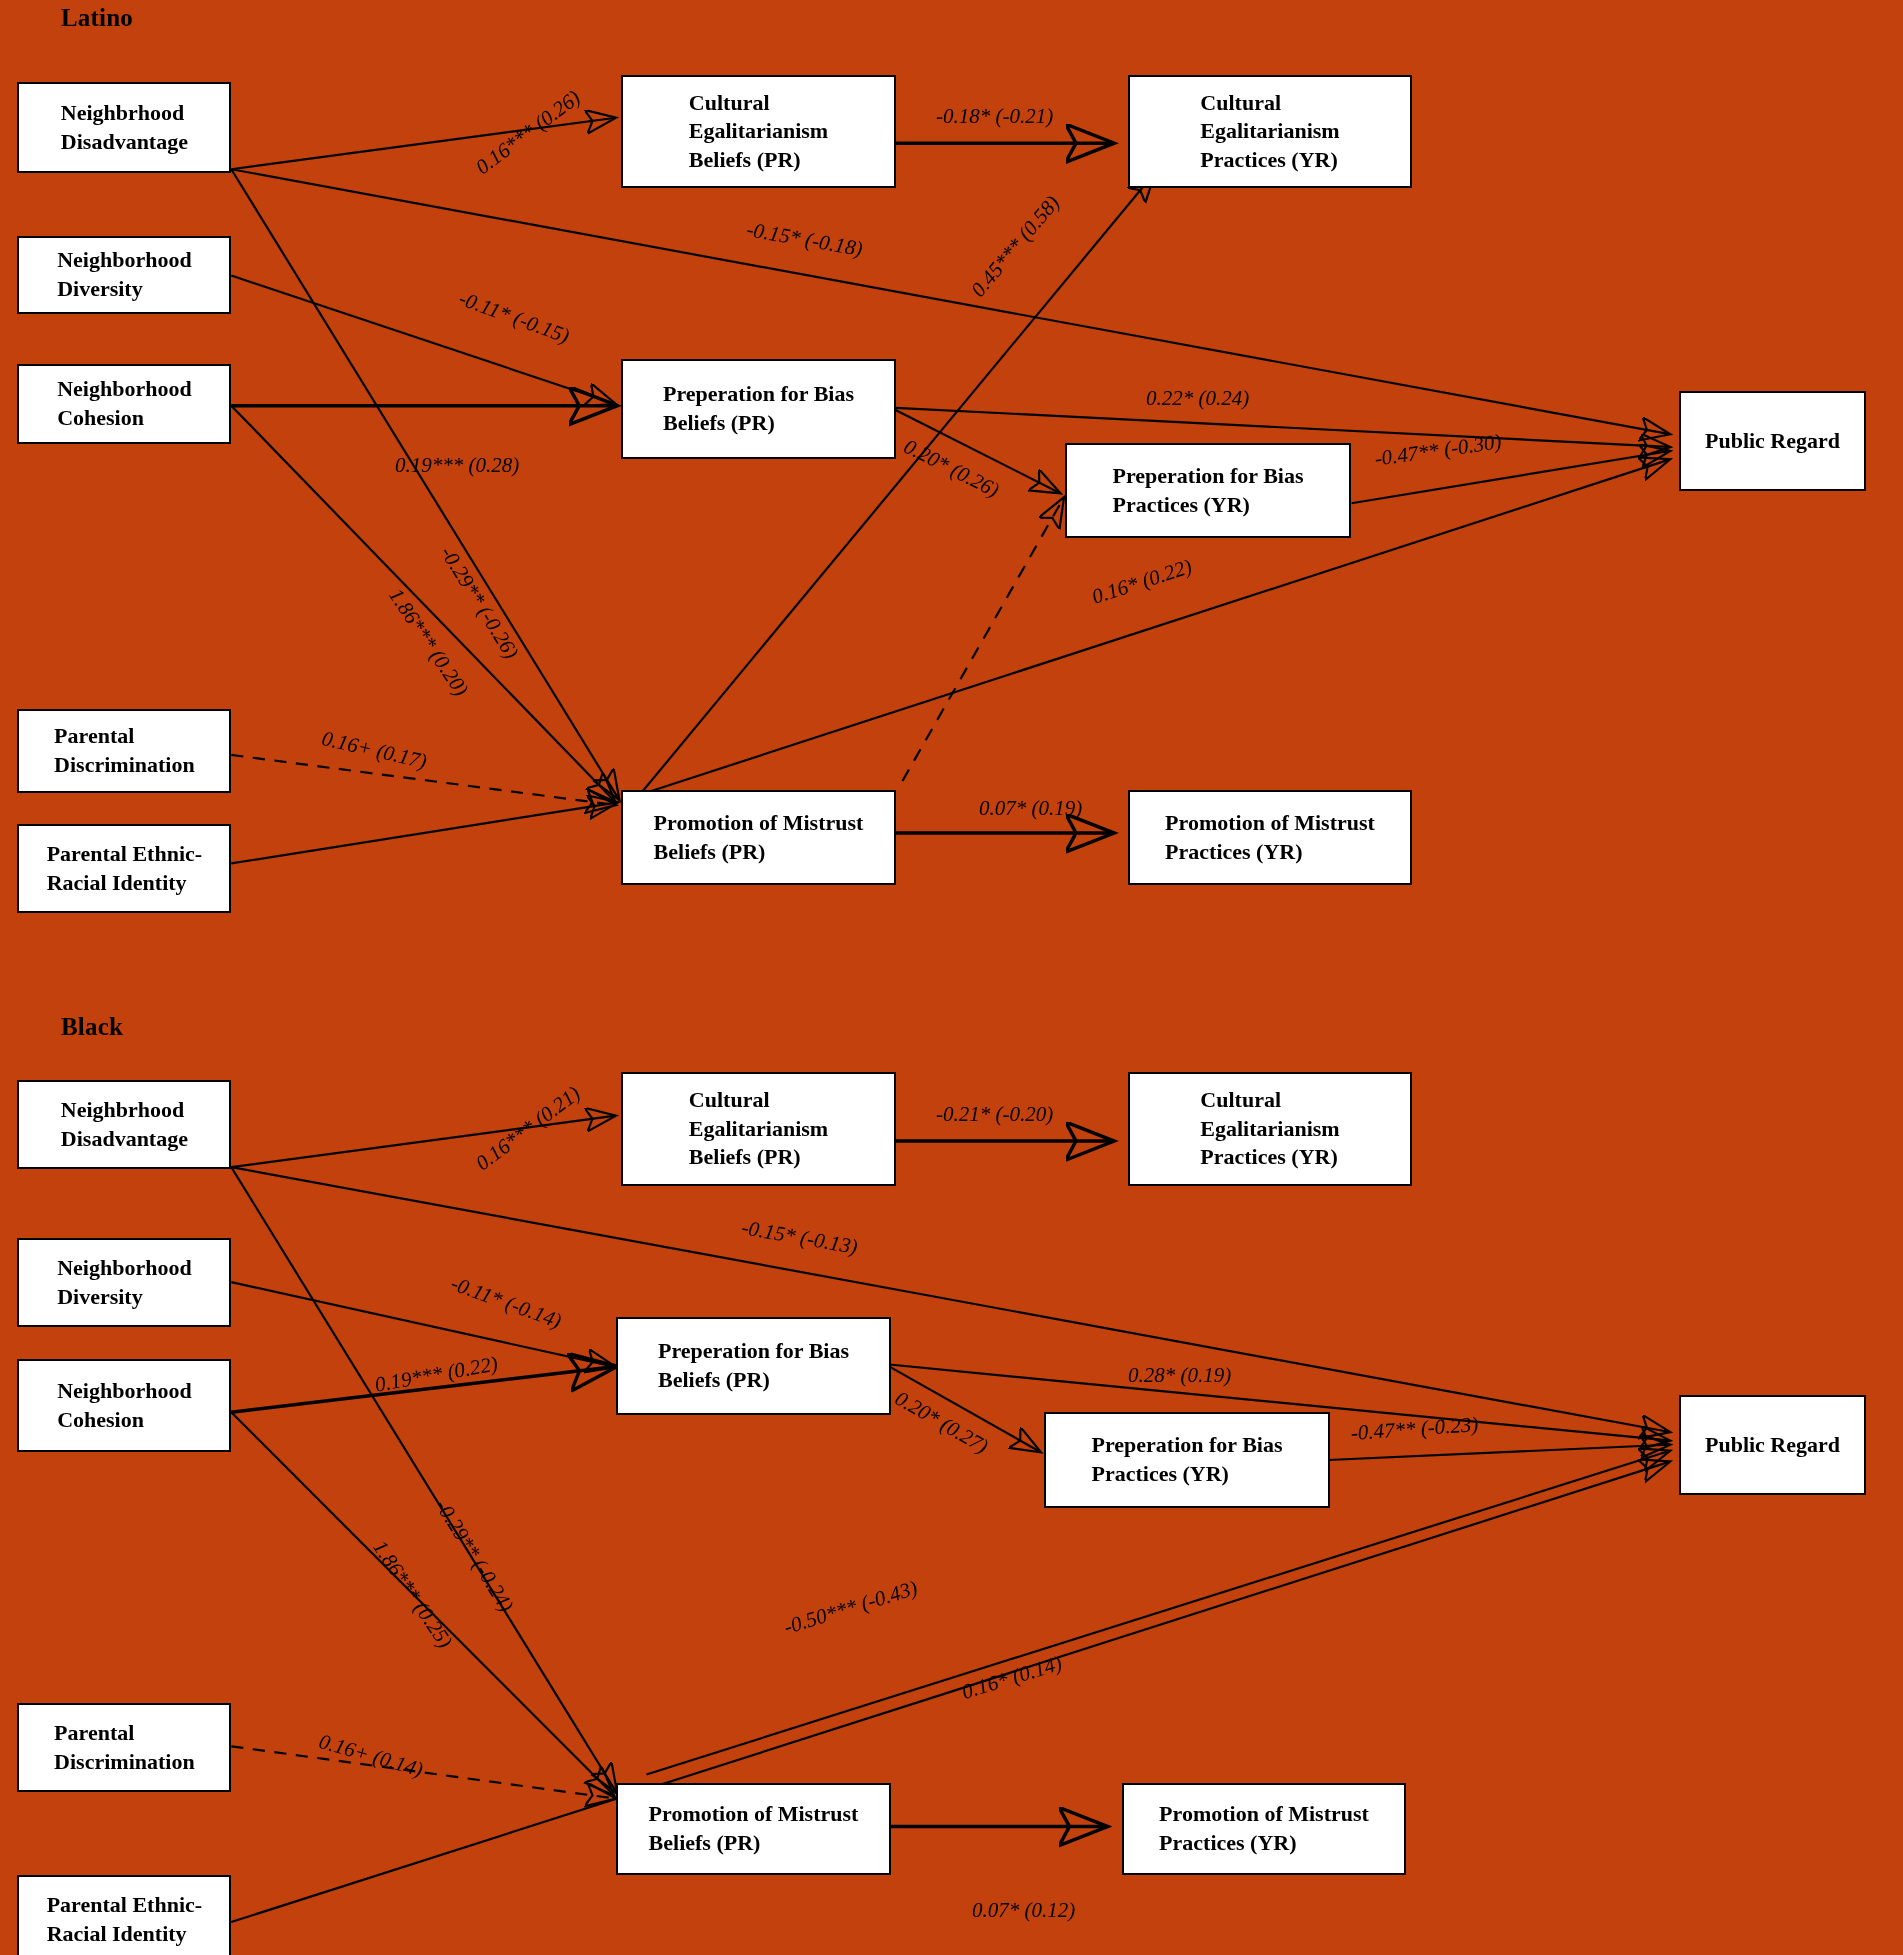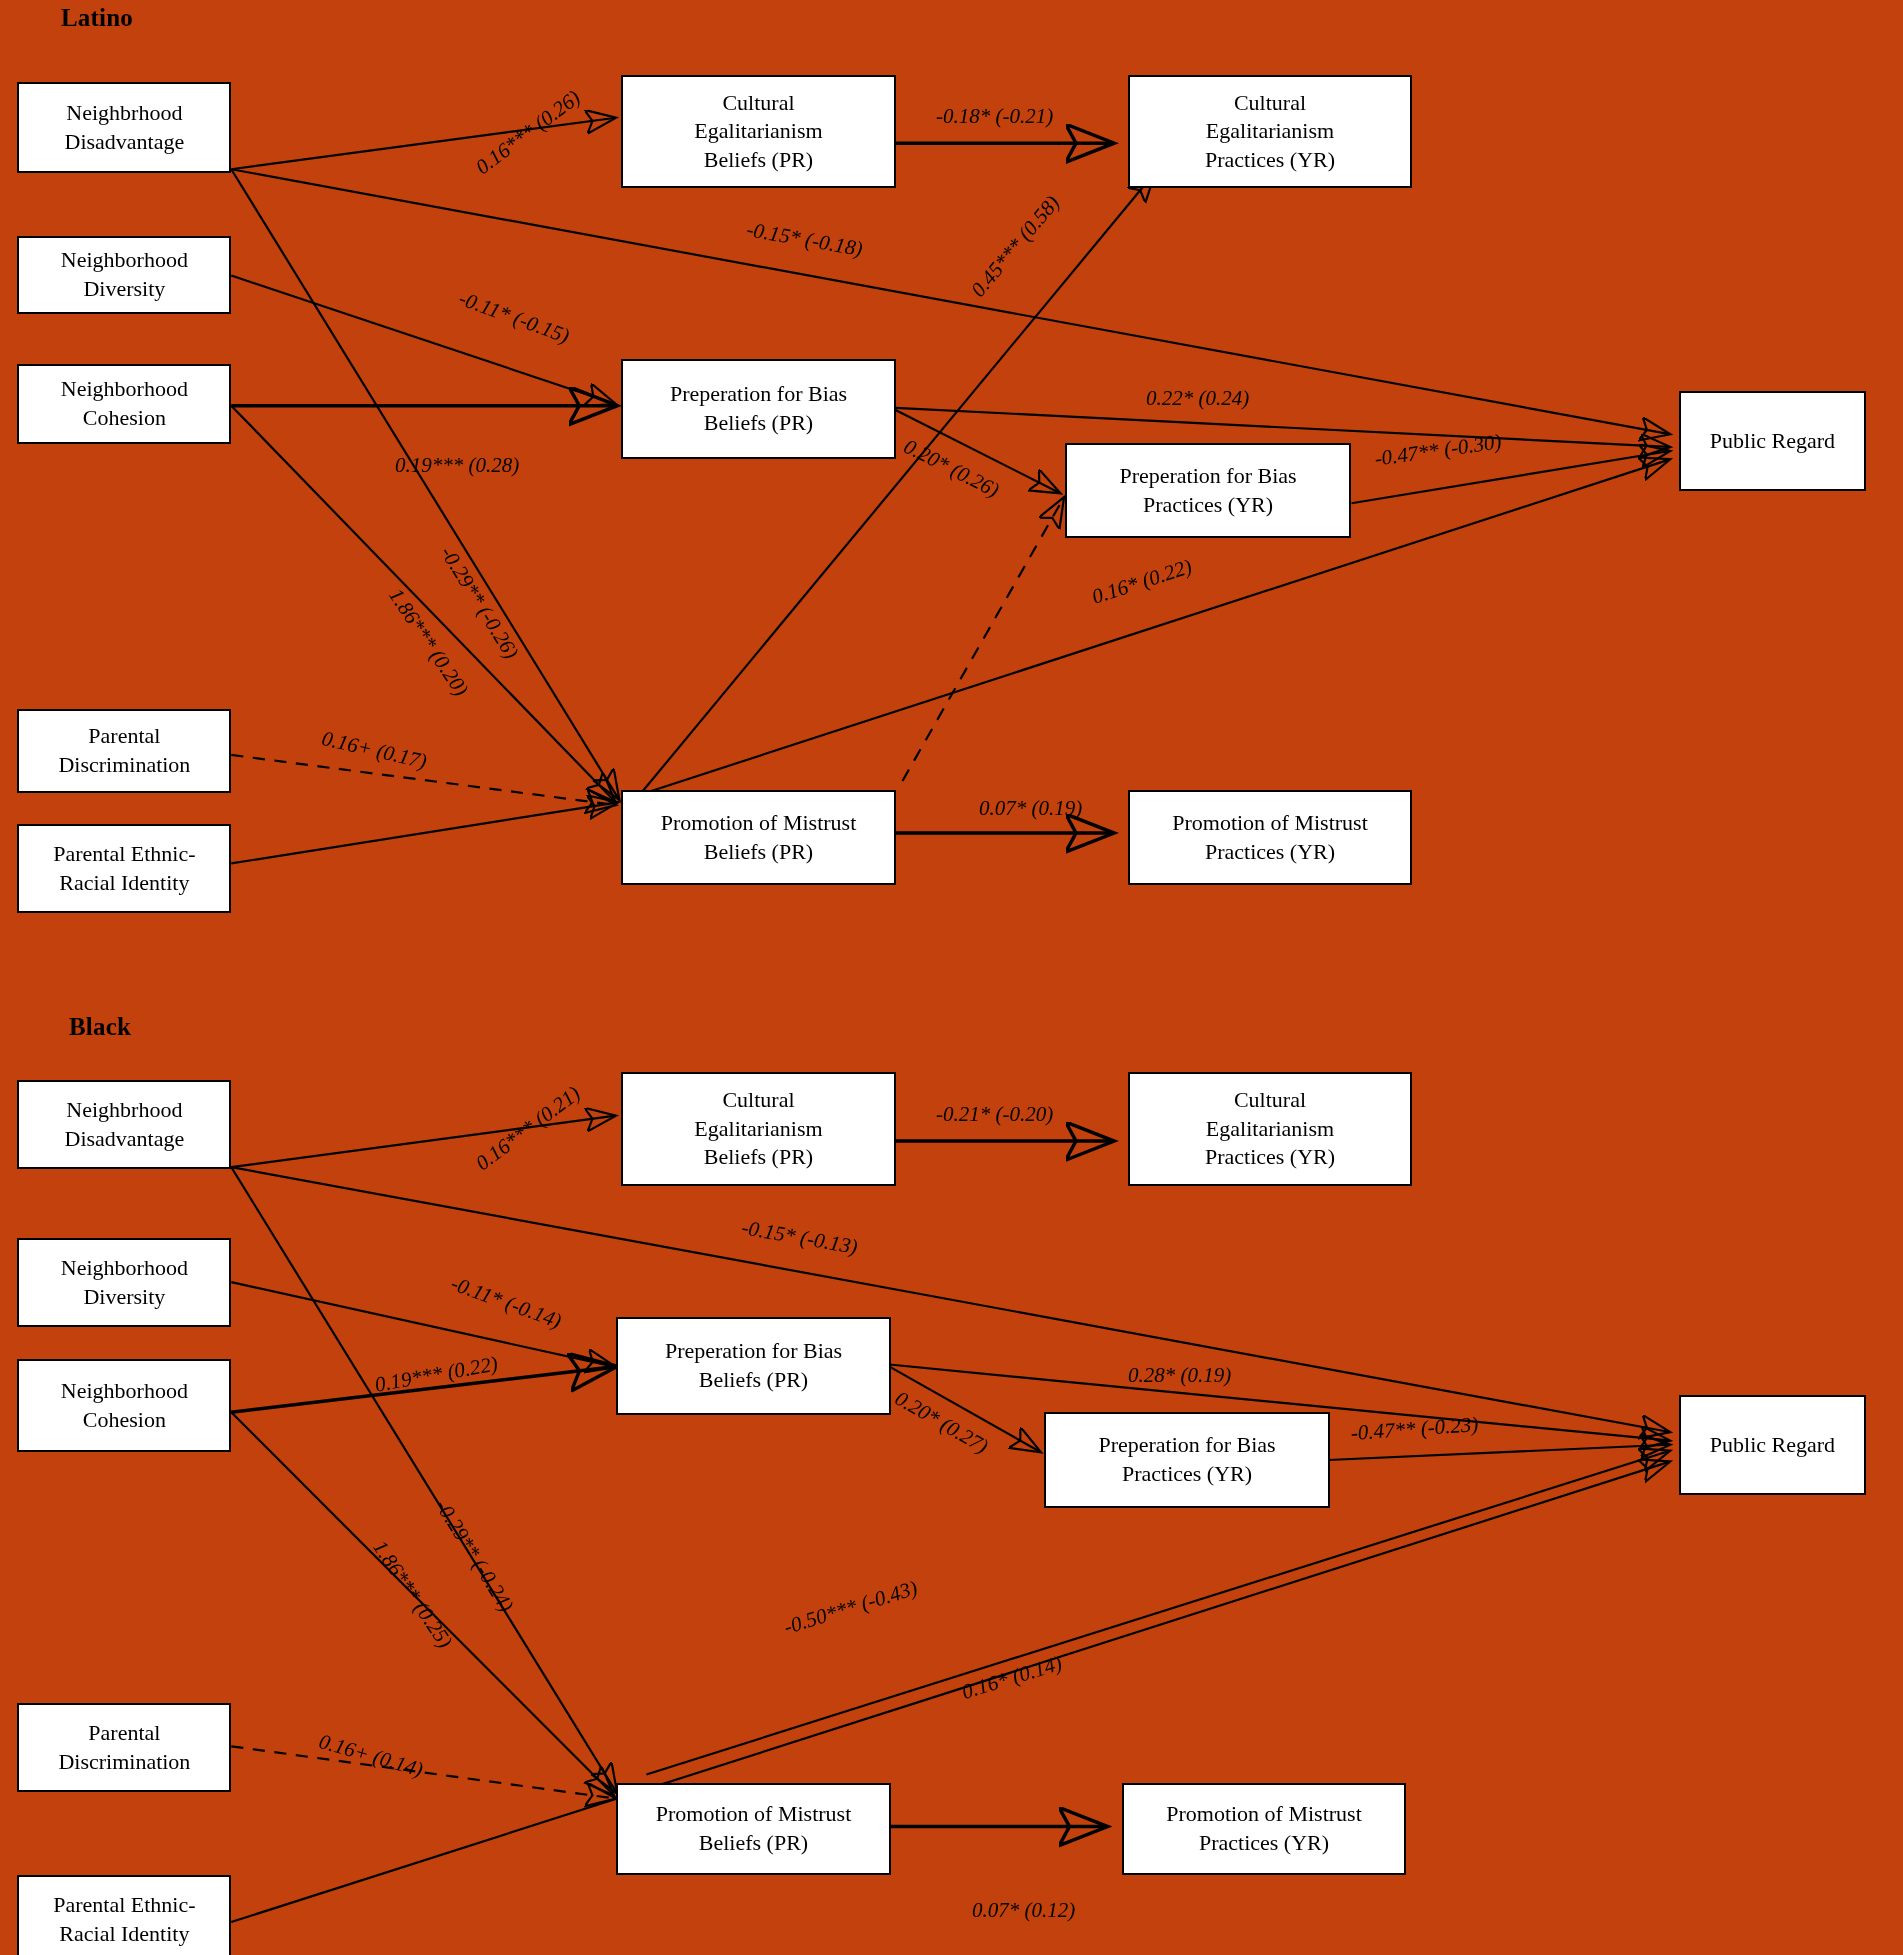--- a/index.html
+++ b/index.html
@@ -27,26 +27,27 @@
     white-space: nowrap;
   }
   .node {
     position: absolute;
     box-sizing: border-box;
     border: 2.2px solid #000000;
     background: #ffffff;
     display: flex;
     align-items: center;
     justify-content: center;
-    text-align: center;
+    text-align: left;
     font-family: "Liberation Serif", "DejaVu Serif", serif;
     font-size: 22px;
     line-height: 1.30;
     padding: 1.7px 4.3px;
     z-index: 5;
+    font-weight: bold;
   }
   .node .node-label { display: block; }
   svg.edges {
     position: absolute;
     left: 0;
     top: 0;
     width: 1903px;
     height: 1955px;
     z-index: 2;
     pointer-events: none;
@@ -158,21 +159,21 @@
   <div class="edge-label" style="left:395px; top:409px;margin-top:44px;">0.19*** (0.28)</div>
   <div class="edge-label" style="left:1146px; top:386px;">0.22* (0.24)</div>
   <div class="edge-label" style="left:911px; top:434px; transform:rotate(27deg);">0.20* (0.26)</div>
   <div class="edge-label" style="left:1373px; top:447px; transform:rotate(-8deg);">-0.47** (-0.30)</div>
   <div class="edge-label" style="left:1089px; top:586px; transform:rotate(-18deg);">0.16* (0.22)</div>
   <div class="edge-label" style="left:456px; top:542px; transform:rotate(58deg);">-0.29** (-0.26)</div>
   <div class="edge-label" style="left:404px; top:584px; transform:rotate(56deg);">1.86*** (0.20)</div>
   <div class="edge-label" style="left:325px; top:726px; transform:rotate(13deg);">0.16+ (0.17)</div>
   <div class="edge-label" style="left:979px; top:796px;">0.07* (0.19)</div>
 
-  <div class="panel-title" style="left:61px; top:1013px;margin-left:8px;">Black</div>
+  <div class="panel-title" style="left:61px; top:1013px;">Black</div>
 
   <svg class="edges" viewBox="0 0 4386 4506">
 
     <line x1="533" y1="2690" x2="1415" y2="2572" stroke-width="5" marker-end="url(#ah)"></line>
 
     <line x1="2064" y1="2630" x2="2560" y2="2630" stroke-width="8" marker-end="url(#ah)"></line>
 
     <line x1="533" y1="2690" x2="3845" y2="3300" stroke-width="5" marker-end="url(#ah)"></line>
 
     <line x1="533" y1="2955" x2="1415" y2="3150" stroke-width="5" marker-end="url(#ah)"></line>

